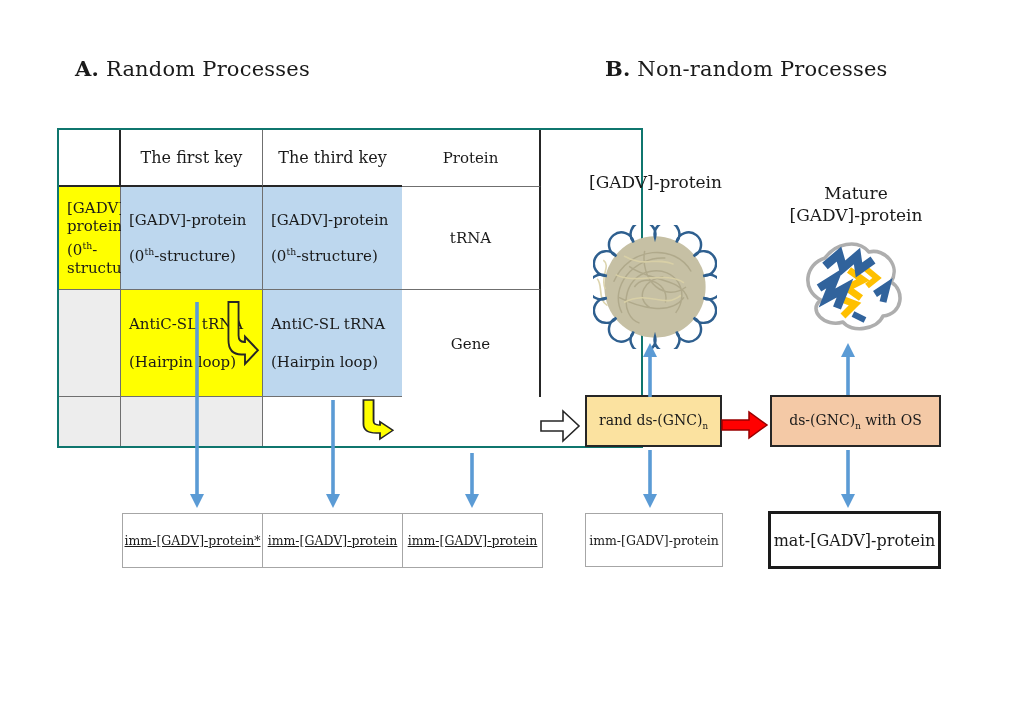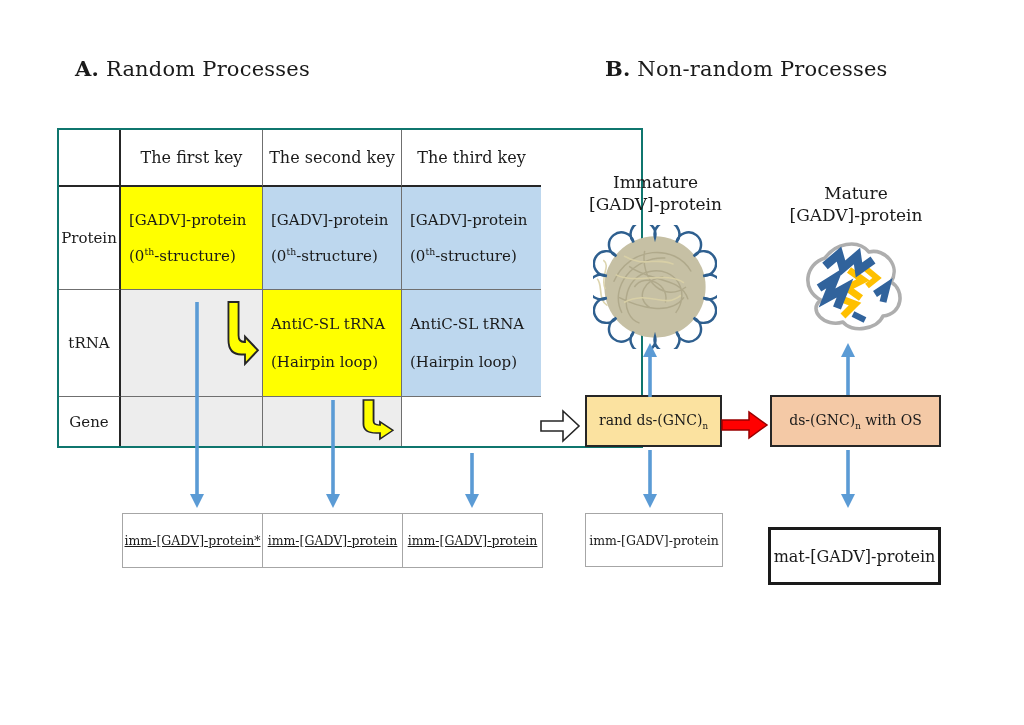--- a/index.html
+++ b/index.html
@@ -30,36 +30,35 @@
   .obox{width:141px;height:55px;border:1px solid #a6a6a6;margin-left:-1px;background:#fff;
         display:flex;align-items:center;justify-content:center;font-size:12.5px;box-sizing:border-box;text-decoration:underline;}
   .obox:first-child{margin-left:0;}
   
   .plabel{text-align:center;font-size:17px;line-height:1.32;}
   .bbox{display:flex;align-items:center;justify-content:center;font-size:14px;border:2px solid #262626;}
   .bbox.tan{background:var(--tan,#fbe2a0);}
   .bbox.salmon{background:var(--salmon,#f4c9a6);}
   .outB{display:flex;align-items:center;justify-content:center;background:#fff;}
   .outB.thin{border:1px solid #a6a6a6;font-size:12.5px;}
-  .outB.thick{border:3px solid #1a1a1a;font-size:16px;margin-top:16px;}
+  .outB.thick{border:3px solid #1a1a1a;font-size:16px;}
   svg{display:block;}
 </style>
 </head>
 <body>
 
 <div id="canvas">
 
   <div class="abs title" style="left:75px;top:56px;"><b>A.</b><span> Random Processes</span></div>
   <div class="abs title" style="left:605px;top:56px;"><b>B.</b><span> Non-random Processes</span></div>
 
   <div class="abs tbl">
 
     <div class="cell hdr labcol"></div>
     <div class="cell hdr">The first key</div>
-    <div class="cell hdr">The second key</div>
     <div class="cell hdr lastcol">The third key</div>
 
     <div class="cell labcol">Protein</div>
     <div class="cell twoline bg-yellow">
       <div>[GADV]-protein</div>
       <div><span>(0</span><sup>th</sup><span>-structure)</span></div>
     </div>
     <div class="cell twoline bg-blue">
       <div>[GADV]-protein</div>
       <div><span>(0</span><sup>th</sup><span>-structure)</span></div>
@@ -85,21 +84,20 @@
     <div class="cell bg-gray lastrow"></div>
   </div>
 
   <div class="abs outrow">
     <div class="obox">imm-[GADV]-protein*</div>
     <div class="obox">imm-[GADV]-protein</div>
     <div class="obox">imm-[GADV]-protein</div>
   </div>
 
   <div class="abs plabel" style="left:573px;top:171px;width:165px;">
-    <div>Immature</div>
     <div>[GADV]-protein</div>
   </div>
   <div class="abs plabel" style="left:772px;top:182px;width:168px;">
     <div>Mature</div>
     <div>[GADV]-protein</div>
   </div>
 
   <svg class="abs" style="left:593px;top:225px;" width="124" height="124" viewBox="0 0 120 120">
     <circle cx="60" cy="60" r="49" style="fill:#c6c0a4;"></circle>
     <path d="M20 55 C35 20 80 18 95 45 M28 85 C15 60 40 30 70 32 M45 95 C25 88 28 50 55 45 C80 40 95 65 80 85 M35 40 C55 55 85 50 92 72 M50 25 C45 55 70 75 90 60 M25 70 C45 80 75 88 88 70 M40 60 C50 45 75 58 70 75 M55 80 C40 70 50 52 68 50" style="fill:none;stroke:#a8a183;stroke-width:1.4;opacity:.75;"></path>

